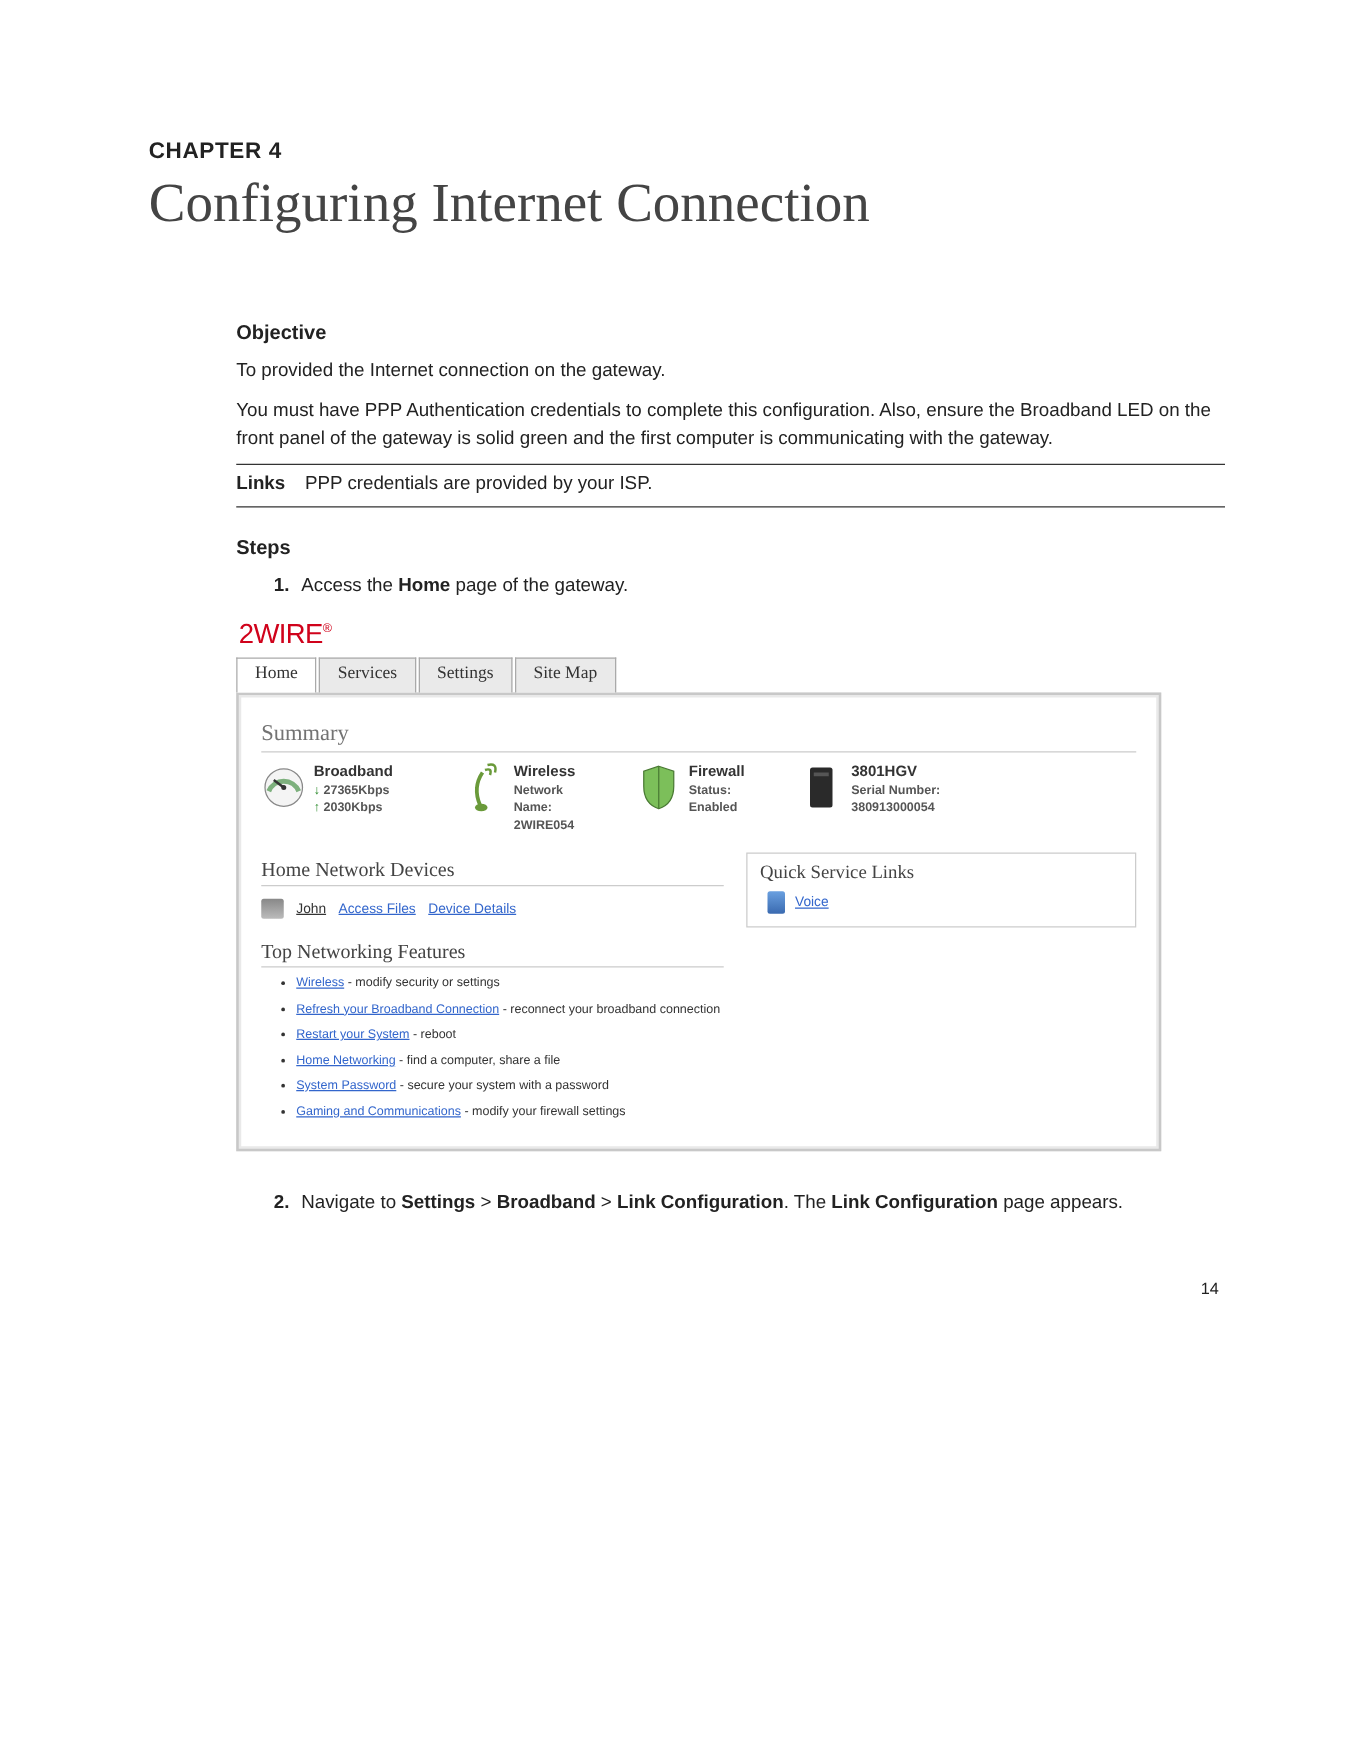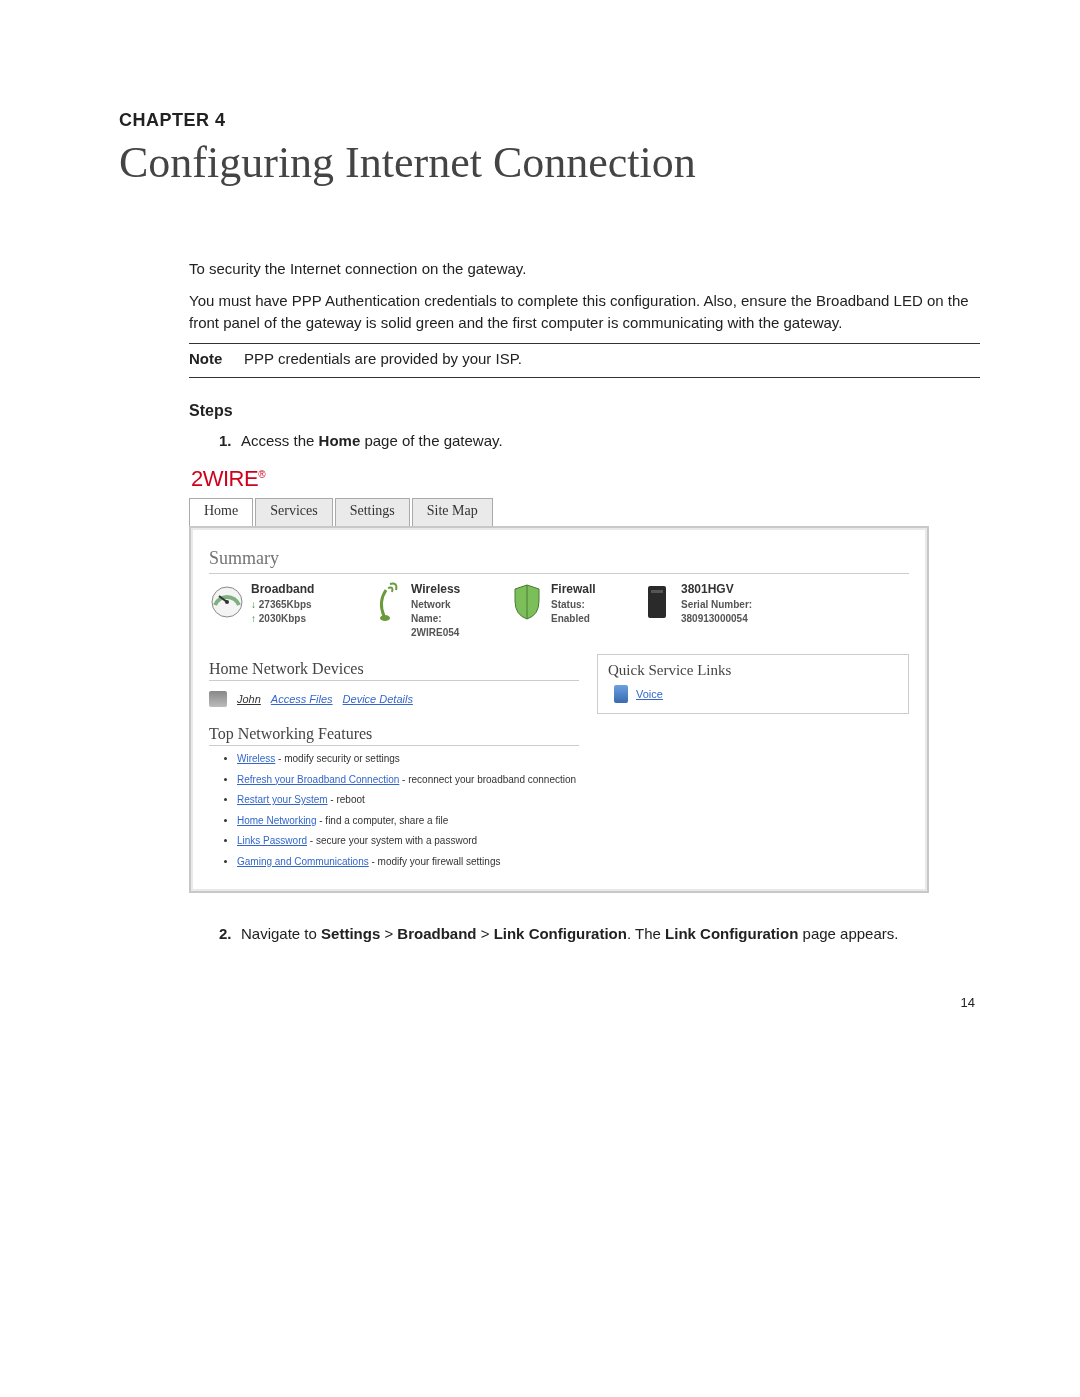--- a/index.html
+++ b/index.html
@@ -164,21 +164,20 @@
     padding-bottom: 2px;
     margin: 6px 0 6px 0;
   }
   .device-row {
     display: flex;
     align-items: center;
     gap: 10px;
     font-family: Verdana, Arial, sans-serif;
     font-size: 11px;
     padding: 4px 0;
-    font-style: italic;
   }
   .device-row .dev-ico {
     width: 18px; height: 16px;
     background: linear-gradient(#888,#bbb);
     border-radius: 2px;
   }
   .device-row a, .feat-list a, .qsl a {
     color: #3366cc;
     text-decoration: underline;
   }
@@ -216,26 +215,27 @@
 </style>
 </head>
 <body>
 
 <div class="page">
 
   <div class="chapter-label">CHAPTER 4</div>
   <h1 class="chapter-title">Configuring Internet Connection</h1>
 
   <div class="section-indent">
-    <p class="body-text">To security the Internet connection on the gateway.</p>
+    <div class="section-heading">Objective</div>
+    <p class="body-text">To provided the Internet connection on the gateway.</p>
     <p class="body-text">You must have PPP Authentication credentials to complete this configuration. Also, ensure the Broadband LED on the front panel of the gateway is solid green and the first computer is communicating with the gateway.</p>
 
     <hr class="hr">
     <div class="note-row">
-      <div class="note-label">Note</div>
+      <div class="note-label">Links</div>
       <div>PPP credentials are provided by your ISP.</div>
     </div>
     <hr class="hr">
 
     <div class="section-heading" style="margin-top:24px;">Steps</div>
 
     <div class="step">
       <div class="step-num">1.</div>
       <div class="step-text">
         <span>Access the </span><b>Home</b><span> page of the gateway.</span>
@@ -330,21 +330,21 @@
               <a href="#">Access Files</a>
               <a href="#">Device Details</a>
             </div>
 
             <div class="gw-subhead" style="margin-top:14px;">Top Networking Features</div>
             <ul class="feat-list">
               <li><a href="#">Wireless</a><span class="desc"> - modify security or settings</span></li>
               <li><a href="#">Refresh your Broadband Connection</a><span class="desc"> - reconnect your broadband connection</span></li>
               <li><a href="#">Restart your System</a><span class="desc"> - reboot</span></li>
               <li><a href="#">Home Networking</a><span class="desc"> - find a computer, share a file</span></li>
-              <li><a href="#">Links Password</a><span class="desc"> - secure your system with a password</span></li>
+              <li><a href="#">System Password</a><span class="desc"> - secure your system with a password</span></li>
               <li><a href="#">Gaming and Communications</a><span class="desc"> - modify your firewall settings</span></li>
             </ul>
           </div>
 
           <div class="gw-right">
             <div class="qsl">
               <div class="qsl-title">Quick Service Links</div>
               <div class="qsl-item">
                 <div class="qsl-ico"></div>
                 <a href="#">Voice</a>

